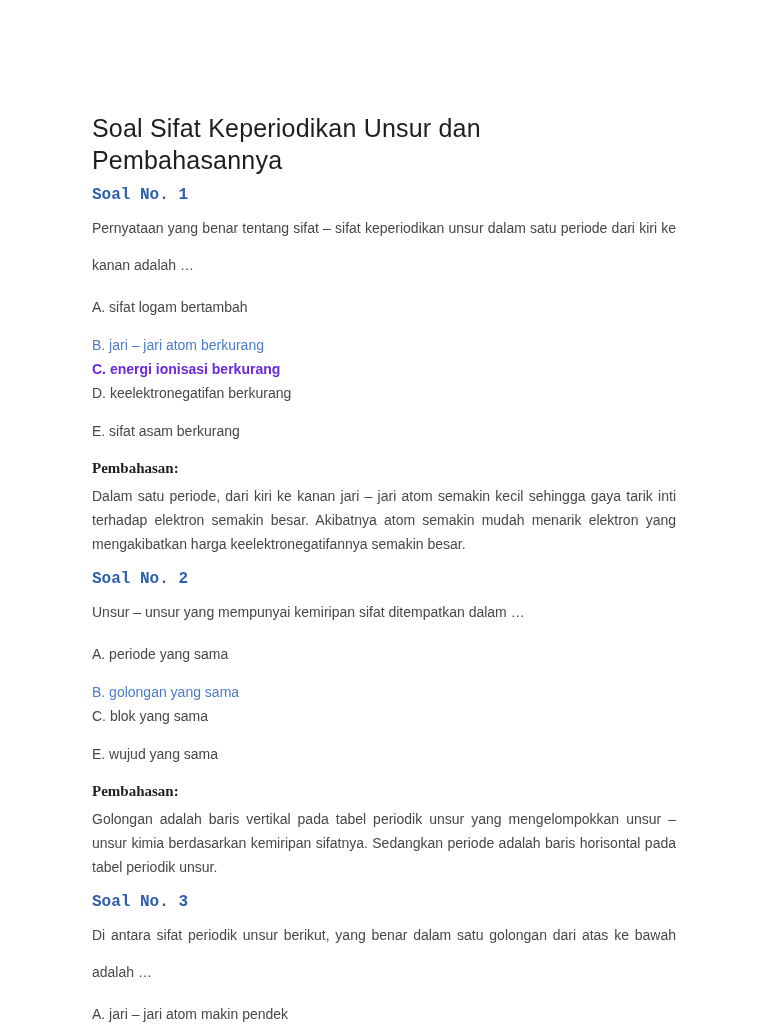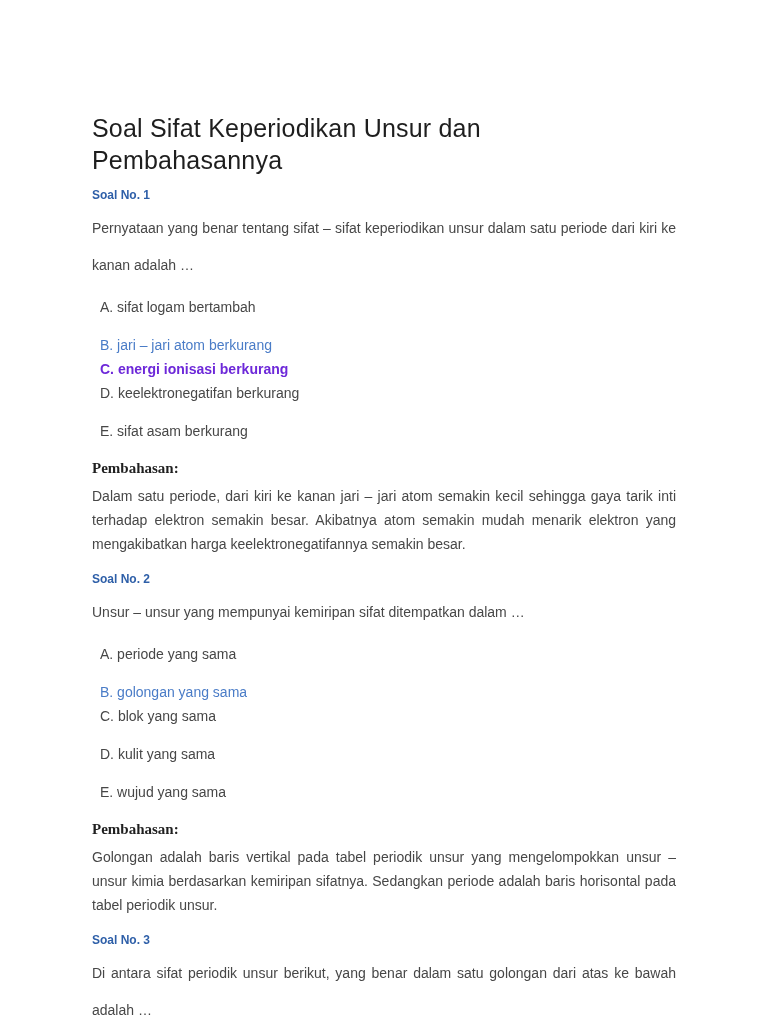--- a/index.html
+++ b/index.html
@@ -19,39 +19,39 @@
   }
   .title {
     font-size: 25px;
     font-weight: 400;
     color: #1e1e1e;
     line-height: 32px;
     margin: 0 0 10px 0;
     letter-spacing: 0.2px;
   }
   .soal-heading {
-    font-family: Liberation Sans, sans-serif;
-    font-size: 12px;
+    font-family: Liberation Mono, monospace;
+    font-size: 16px;
     font-weight: 700;
     color: #2e5fa8;
     line-height: 18px;
     margin: 0 0 6px 0;
   }
   .question {
     font-size: 14px;
     color: #474747;
     line-height: 37px;
     margin: 0 0 13px 0;
     text-align: justify;
   }
   .opt {
     font-size: 14px;
     color: #474747;
     line-height: 21px;
-    margin: 0 0 17px 8px;
+    margin: 0 0 17px 0;
   }
   .opt.tight { margin-bottom: 3px; }
   .opt.blue { color: #4a7cc7; }
   .opt.bold { color: #6d28d9; font-weight: 700; }
   .pembahasan-label {
     font-family: Liberation Serif, serif;
     font-size: 15px;
     font-weight: 700;
     color: #1f1f1f;
     line-height: 18px;
@@ -85,21 +85,20 @@
     <h3 class="pembahasan-label">Pembahasan:</h3>
     <p class="pembahasan">Dalam satu periode, dari kiri ke kanan jari – jari atom semakin kecil sehingga gaya tarik inti terhadap elektron semakin besar. Akibatnya atom semakin mudah menarik elektron yang mengakibatkan harga keelektronegatifannya semakin besar.</p>
   </section>
 
   <section>
     <h2 class="soal-heading">Soal No. 2</h2>
     <p class="question">Unsur – unsur yang mempunyai kemiripan sifat ditempatkan dalam …</p>
     <p class="opt">A. periode yang sama</p>
     <p class="opt blue tight">B. golongan yang sama</p>
     <p class="opt">C. blok yang sama</p>
-    <p class="opt">D. kulit yang sama</p>
     <p class="opt">E. wujud yang sama</p>
     <h3 class="pembahasan-label">Pembahasan:</h3>
     <p class="pembahasan">Golongan adalah baris vertikal pada tabel periodik unsur yang mengelompokkan unsur – unsur kimia berdasarkan kemiripan sifatnya. Sedangkan periode adalah baris horisontal pada tabel periodik unsur.</p>
   </section>
 
   <section>
     <h2 class="soal-heading">Soal No. 3</h2>
     <p class="question">Di antara sifat periodik unsur berikut, yang benar dalam satu golongan dari atas ke bawah adalah …</p>
     <p class="opt">A. jari – jari atom makin pendek</p>
   </section>

